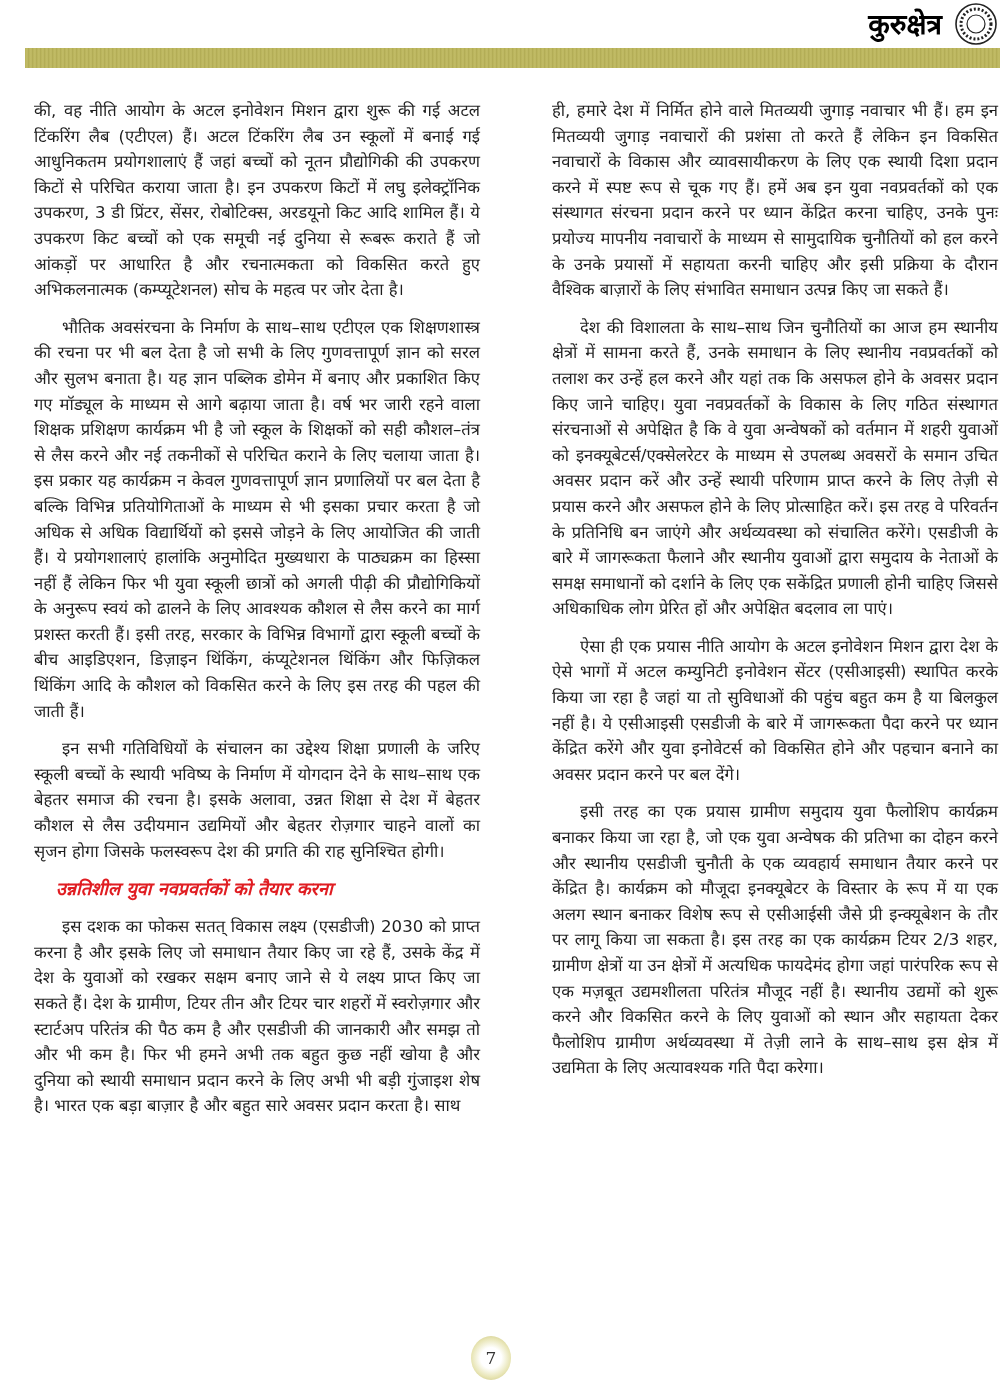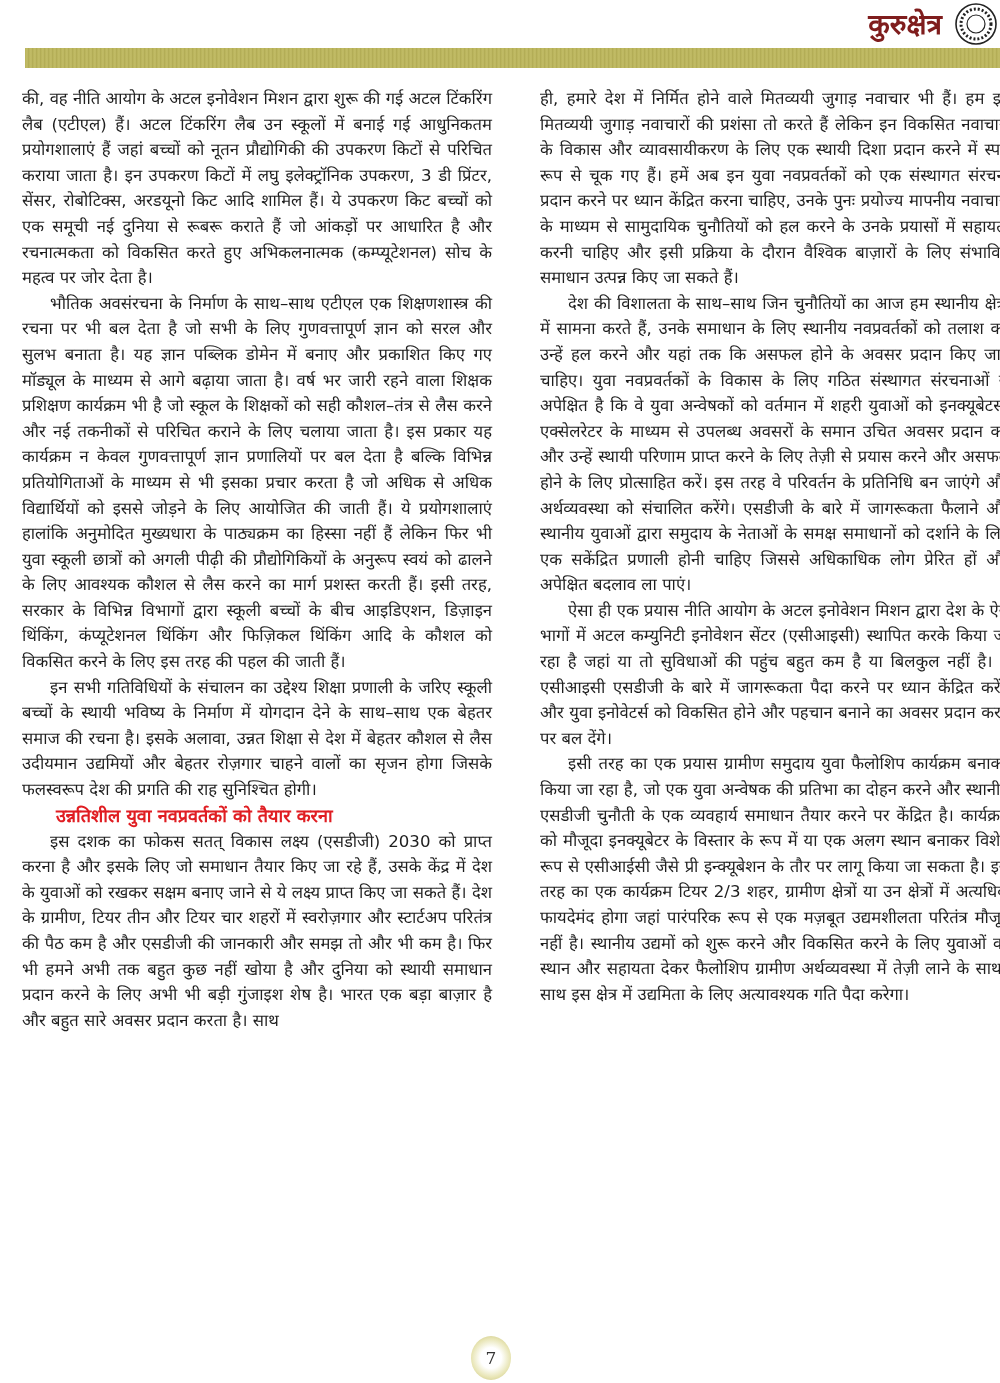--- a/index.html
+++ b/index.html
@@ -3,40 +3,40 @@
 <meta charset="utf-8">
 <style>
   html, body { margin: 0; padding: 0; }
   body {
     width: 1000px; height: 1383px; background: #ffffff;
     position: relative; overflow: hidden;
     font-family: "DejaVu Sans", sans-serif; color: #1e1e1e;
   }
   .masthead-title {
     position: absolute; right: 58px; top: 4px;
-    font-family: "DejaVu Serif", serif; font-size: 28px; font-weight: bold; color: #7f1d1d;
+    font-family: "DejaVu Serif", serif; font-size: 28px; font-weight: bold; color: #000000;
   }
   .emblem {
     position: absolute; right: 2px; top: 2px; width: 44px; height: 44px;
   }
   .header-bar {
     position: absolute; left: 25px; top: 48px; width: 975px; height: 20px;
     background: repeating-linear-gradient(90deg, #b8b35a 0px, #c3bd68 2px, #aea851 4px);
   }
   .col {
     position: absolute; top: 86px; width: 470px;
     font-size: 16.6px; line-height: 25.6px; text-align: justify;
   }
   .col-left { left: 22px; }
   .col-right { left: 540px; }
-  .col p { margin: 0; }
+  .col p { margin: 12px; }
   .indent { text-indent: 28px; }
   .section-heading {
     color: #e01d22; font-weight: bold; font-size: 18px; margin: 0;
-    padding-left: 34px; line-height: 26px;
+    padding-left: 34px; line-height: 26px; font-style: italic;
   }
   .footer-date {
     position: absolute; left: 16px; top: 1400px;
     font-size: 16px; font-weight: bold; color: #737373;
   }
   .page-number {
     position: absolute; left: 471px; top: 1336px; width: 40px; height: 44px;
     border-radius: 50%;
     background: radial-gradient(circle, #ffffff 35%, #e8e5b5 65%, #bdb46a 100%);
     display: flex; align-items: center; justify-content: center;

